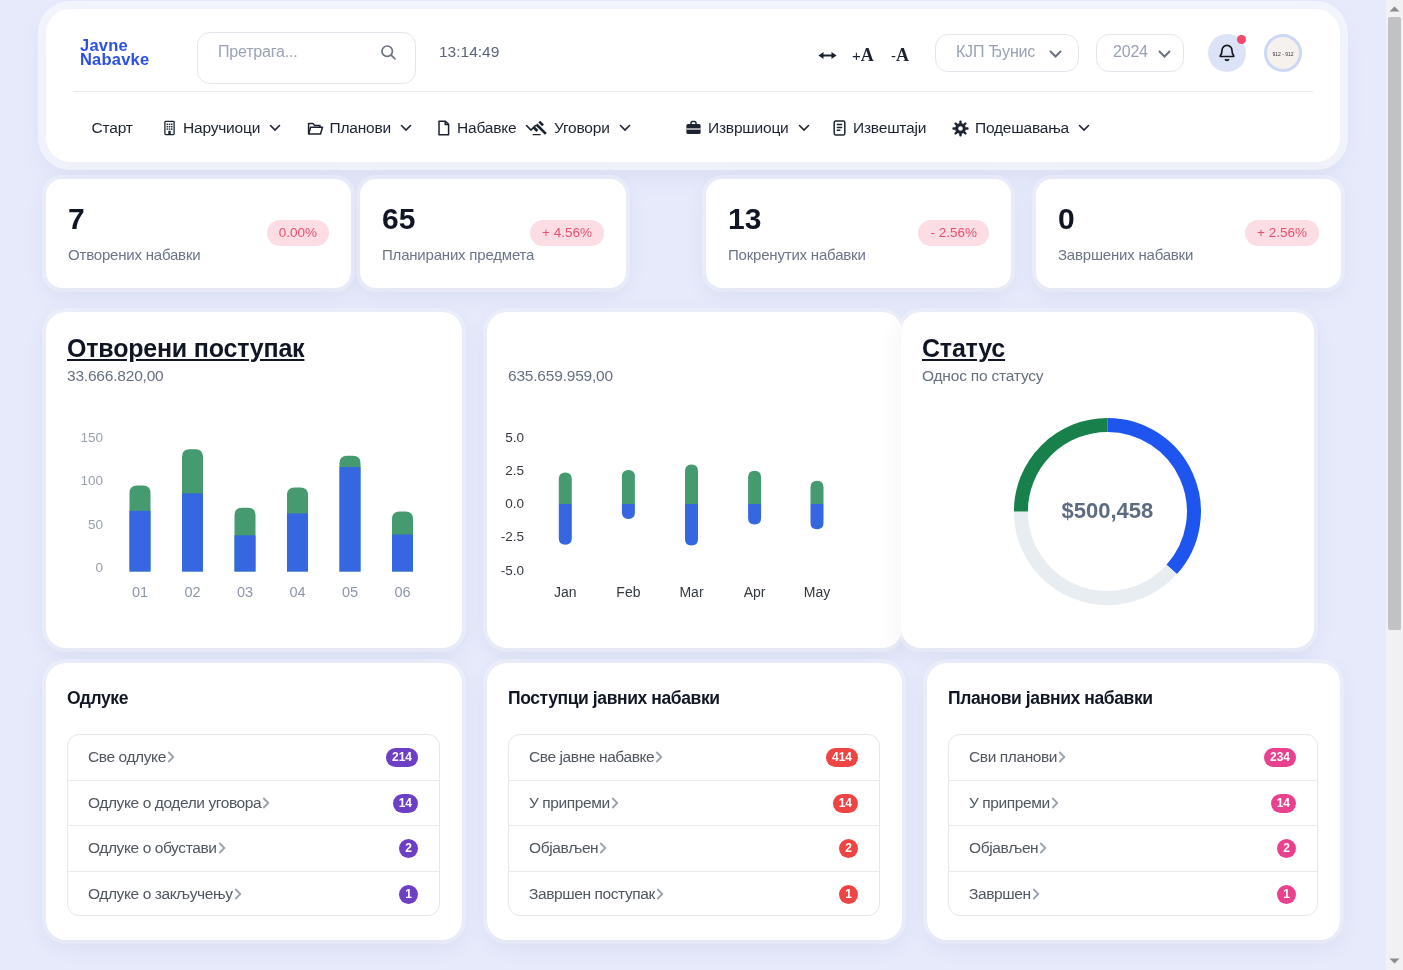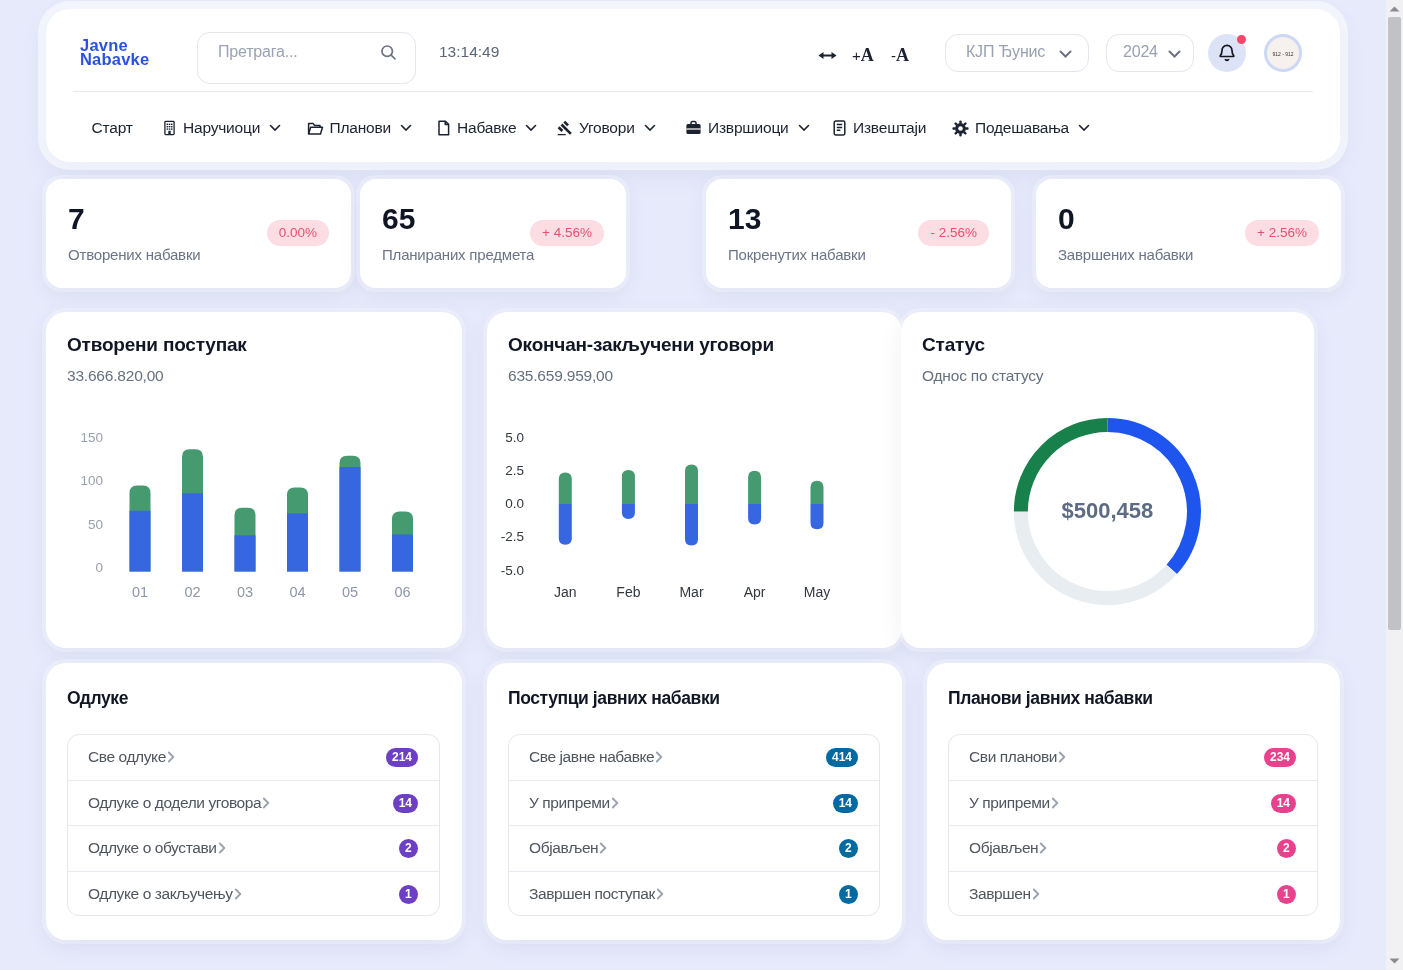--- a/index.html
+++ b/index.html
@@ -10,21 +10,21 @@
 
 #header { left:46px; top:9px; width:1294px; height:153px; border-radius:24px; box-shadow:0 0 0 8px rgba(255,255,255,0.55), 0 10px 26px rgba(108,119,166,0.12);padding-left:28px; }
 .logo { position:absolute; left:34px; top:30px; font-weight:700; font-size:16.5px; line-height:13.5px; color:#2b51e3; letter-spacing:0.2px; }
 .search { position:absolute; left:151px; top:23px; width:219px; height:52px; border:1.5px solid #e3e6ed; border-radius:13px; }
 .search span { position:absolute; left:20px; top:10px; font-size:16px; letter-spacing:-0.2px; color:#9aa3b4; }
 .search svg { position:absolute; right:18px; top:11px; }
 .time { position:absolute; left:393px; top:34px; font-size:15.5px; color:#5a6575; }
 .tools { position:absolute; left:0; right:0; top:36px; height:22px; font-size:15px; color:#1a2230; }
 .tools b { font-family:"Liberation Serif", serif; font-size:18px; font-weight:700; }
 .tools span { position:absolute; top:0; }
-.sel { position:absolute; top:25px; height:38px; border:1.5px solid #e3e6ed; border-radius:13px; color:#98a1b3; font-size:16px; letter-spacing:-0.2px;margin-left:10px; }
+.sel { position:absolute; top:25px; height:38px; border:1.5px solid #e3e6ed; border-radius:13px; color:#98a1b3; font-size:16px; letter-spacing:-0.2px; }
 #sel1 { left:889px; width:144px; }
 #sel2 { left:1050px; width:88px; }
 #sel2 span { left:16px; }
 #sel2 svg { right:12px; }
 .sel span { position:absolute; left:20px; top:8px; }
 .sel svg { position:absolute; right:16px; top:15px; }
 .iconbtn { position:absolute; top:25px; width:38px; height:38px; border-radius:50%; background:#dde3f7; }
 #bell { left:1162px; }
 #bell .dot { position:absolute; right:0px; top:1px; width:9px; height:9px; border-radius:50%; background:#f4486b; }
 #avatar { left:1218px; background:#f6f1ed; border:3px solid #ccd8f5; }
@@ -39,34 +39,34 @@
 .stat .num { position:absolute; left:22px; top:202px; font-size:30px; font-weight:700; color:#101623; }
 .stat .lbl { position:absolute; left:22px; top:244px; font-size:15px; letter-spacing:-0.2px; color:#6b7587; }
 .stat .pct { position:absolute; right:22px; height:26px; line-height:26px; padding:0 12px; border-radius:13px; background:#fbdde3; color:#e8506f; font-size:13.5px; }
 .stat .num, .stat .lbl, .stat .pct { top:auto; }
 .stat .num { top:23px; }
 .stat .lbl { top:67px; }
 .stat .pct { top:41px; }
 
 
 .chart { top:312px; height:336px; }
-.ctitle { position:absolute; left:21px; top:22px; font-size:19px; letter-spacing:-0.2px; font-weight:700; color:#101623; }
+.ctitle { position:absolute; left:21px; top:22px; font-size:25px; letter-spacing:-0.2px; font-weight:700; color:#101623;text-decoration:underline; }
 .csub { position:absolute; left:21px; top:55px; font-size:15.5px; letter-spacing:-0.2px; color:#65707f; }
 
 
 .bot { top:663px; height:277px;padding-left:44px; }
 .btitle { position:absolute; left:21px; top:25px; font-size:17.5px; letter-spacing:-0.4px; font-weight:700; color:#101623; }
 .list { position:absolute; left:21px; top:71px; right:22px; bottom:24px; border:1px solid #e4e7ec; border-radius:12px; }
 .row { position:relative; height:45.5px; border-bottom:1px solid #e9ebf0; }
 .row:last-child { border-bottom:none; }
 .row { display:flex; align-items:center; padding-left:20px; gap:1px; }
 .row .t { font-size:15.5px; letter-spacing:-0.4px; color:#4f565f; }
-.row .badge { position:absolute; right:21px; top:13px; height:19px; line-height:19px; min-width:19px; padding:0 6px; box-sizing:border-box; border-radius:10px; color:#fff; font-size:12px; font-weight:700; }
+.row .badge { position:absolute; right:21px; top:13px; height:19px; line-height:19px; min-width:19px; text-align:center; padding:0 6px; box-sizing:border-box; border-radius:10px; color:#fff; font-size:12px; font-weight:700; }
 .badge.purple { background:#6c3fc4; }
-.badge.green { background:#0369a1;margin-left:35px; }
+.badge.green { background:#ef4444;margin-left:35px; }
 .badge.pink { background:#e8418d; }
 
 
 #sbar { position:absolute; right:0; top:0; width:17px; height:970px; background:#f1f1f3; }
 #sbar .thumb { position:absolute; left:2px; top:17px; width:13px; height:613px; background:#c1c2c5; border-radius:2px; }
 </style>
 </head>
 <body>
 
 <div class="card" id="header">
@@ -145,21 +145,21 @@
     <div class="item" style="left:390px">
       <svg width="15" height="16" viewBox="0 0 15 16" fill="none" stroke="#1b2330" stroke-width="1.5" stroke-linejoin="round">
           <path d="M3 1.2 H9.4 L12.6 4.4 V14.8 H3 Z"></path>
           <path d="M9.2 1.4 V4.6 H12.4"></path>
         </svg>
       Набавке
       <svg class="chev" width="12" height="8" viewBox="0 0 12 8" fill="none" stroke="#1b2330" stroke-width="1.6" stroke-linecap="round">
           <path d="M1.5 1.5 L6 6 L10.5 1.5"></path>
         </svg>
     </div>
-    <div class="item" style="left:511px">
+    <div class="item" style="left:486px">
       <svg width="16" height="16" viewBox="0 0 24 24" fill="#1b2330">
           <path d="M1 21h12v2H1zM5.245 8.07l2.83-2.827 14.14 14.142-2.828 2.828zM12.317 1l5.657 5.656-2.83 2.83-5.654-5.66zM3.825 9.485l5.657 5.657-2.828 2.828-5.657-5.657z"></path>
         </svg>
       Уговори
       <svg class="chev" width="12" height="8" viewBox="0 0 12 8" fill="none" stroke="#1b2330" stroke-width="1.6" stroke-linecap="round">
           <path d="M1.5 1.5 L6 6 L10.5 1.5"></path>
         </svg>
     </div>
     <div class="item" style="left:639px">
       <svg width="17" height="16" viewBox="0 0 17 16">
@@ -257,21 +257,20 @@
       <text x="94" y="285">01</text>
         <text x="146.5" y="285">02</text>
         <text x="199" y="285">03</text>
         <text x="251.5" y="285">04</text>
         <text x="304" y="285">05</text>
         <text x="356.5" y="285">06</text>
     </g>
   </svg>
 </div>
 <div class="card chart" id="chart2" style="left:487px; width:415px;">
-  <div class="ctitle">Окончан-закључени уговори</div>
   <div class="csub">635.659.959,00</div>
   <svg style="position:absolute;left:0;top:0" width="415" height="336" viewBox="0 0 415 336">
     <g font-size="13.5" fill="#32383f" text-anchor="end">
       <text x="37" y="129.7">5.0</text>
         <text x="37" y="162.9">2.5</text>
         <text x="37" y="196.1">0.0</text>
         <text x="37" y="229.3">-2.5</text>
         <text x="37" y="262.5">-5.0</text>
     </g>
     <g fill="#459a70">

